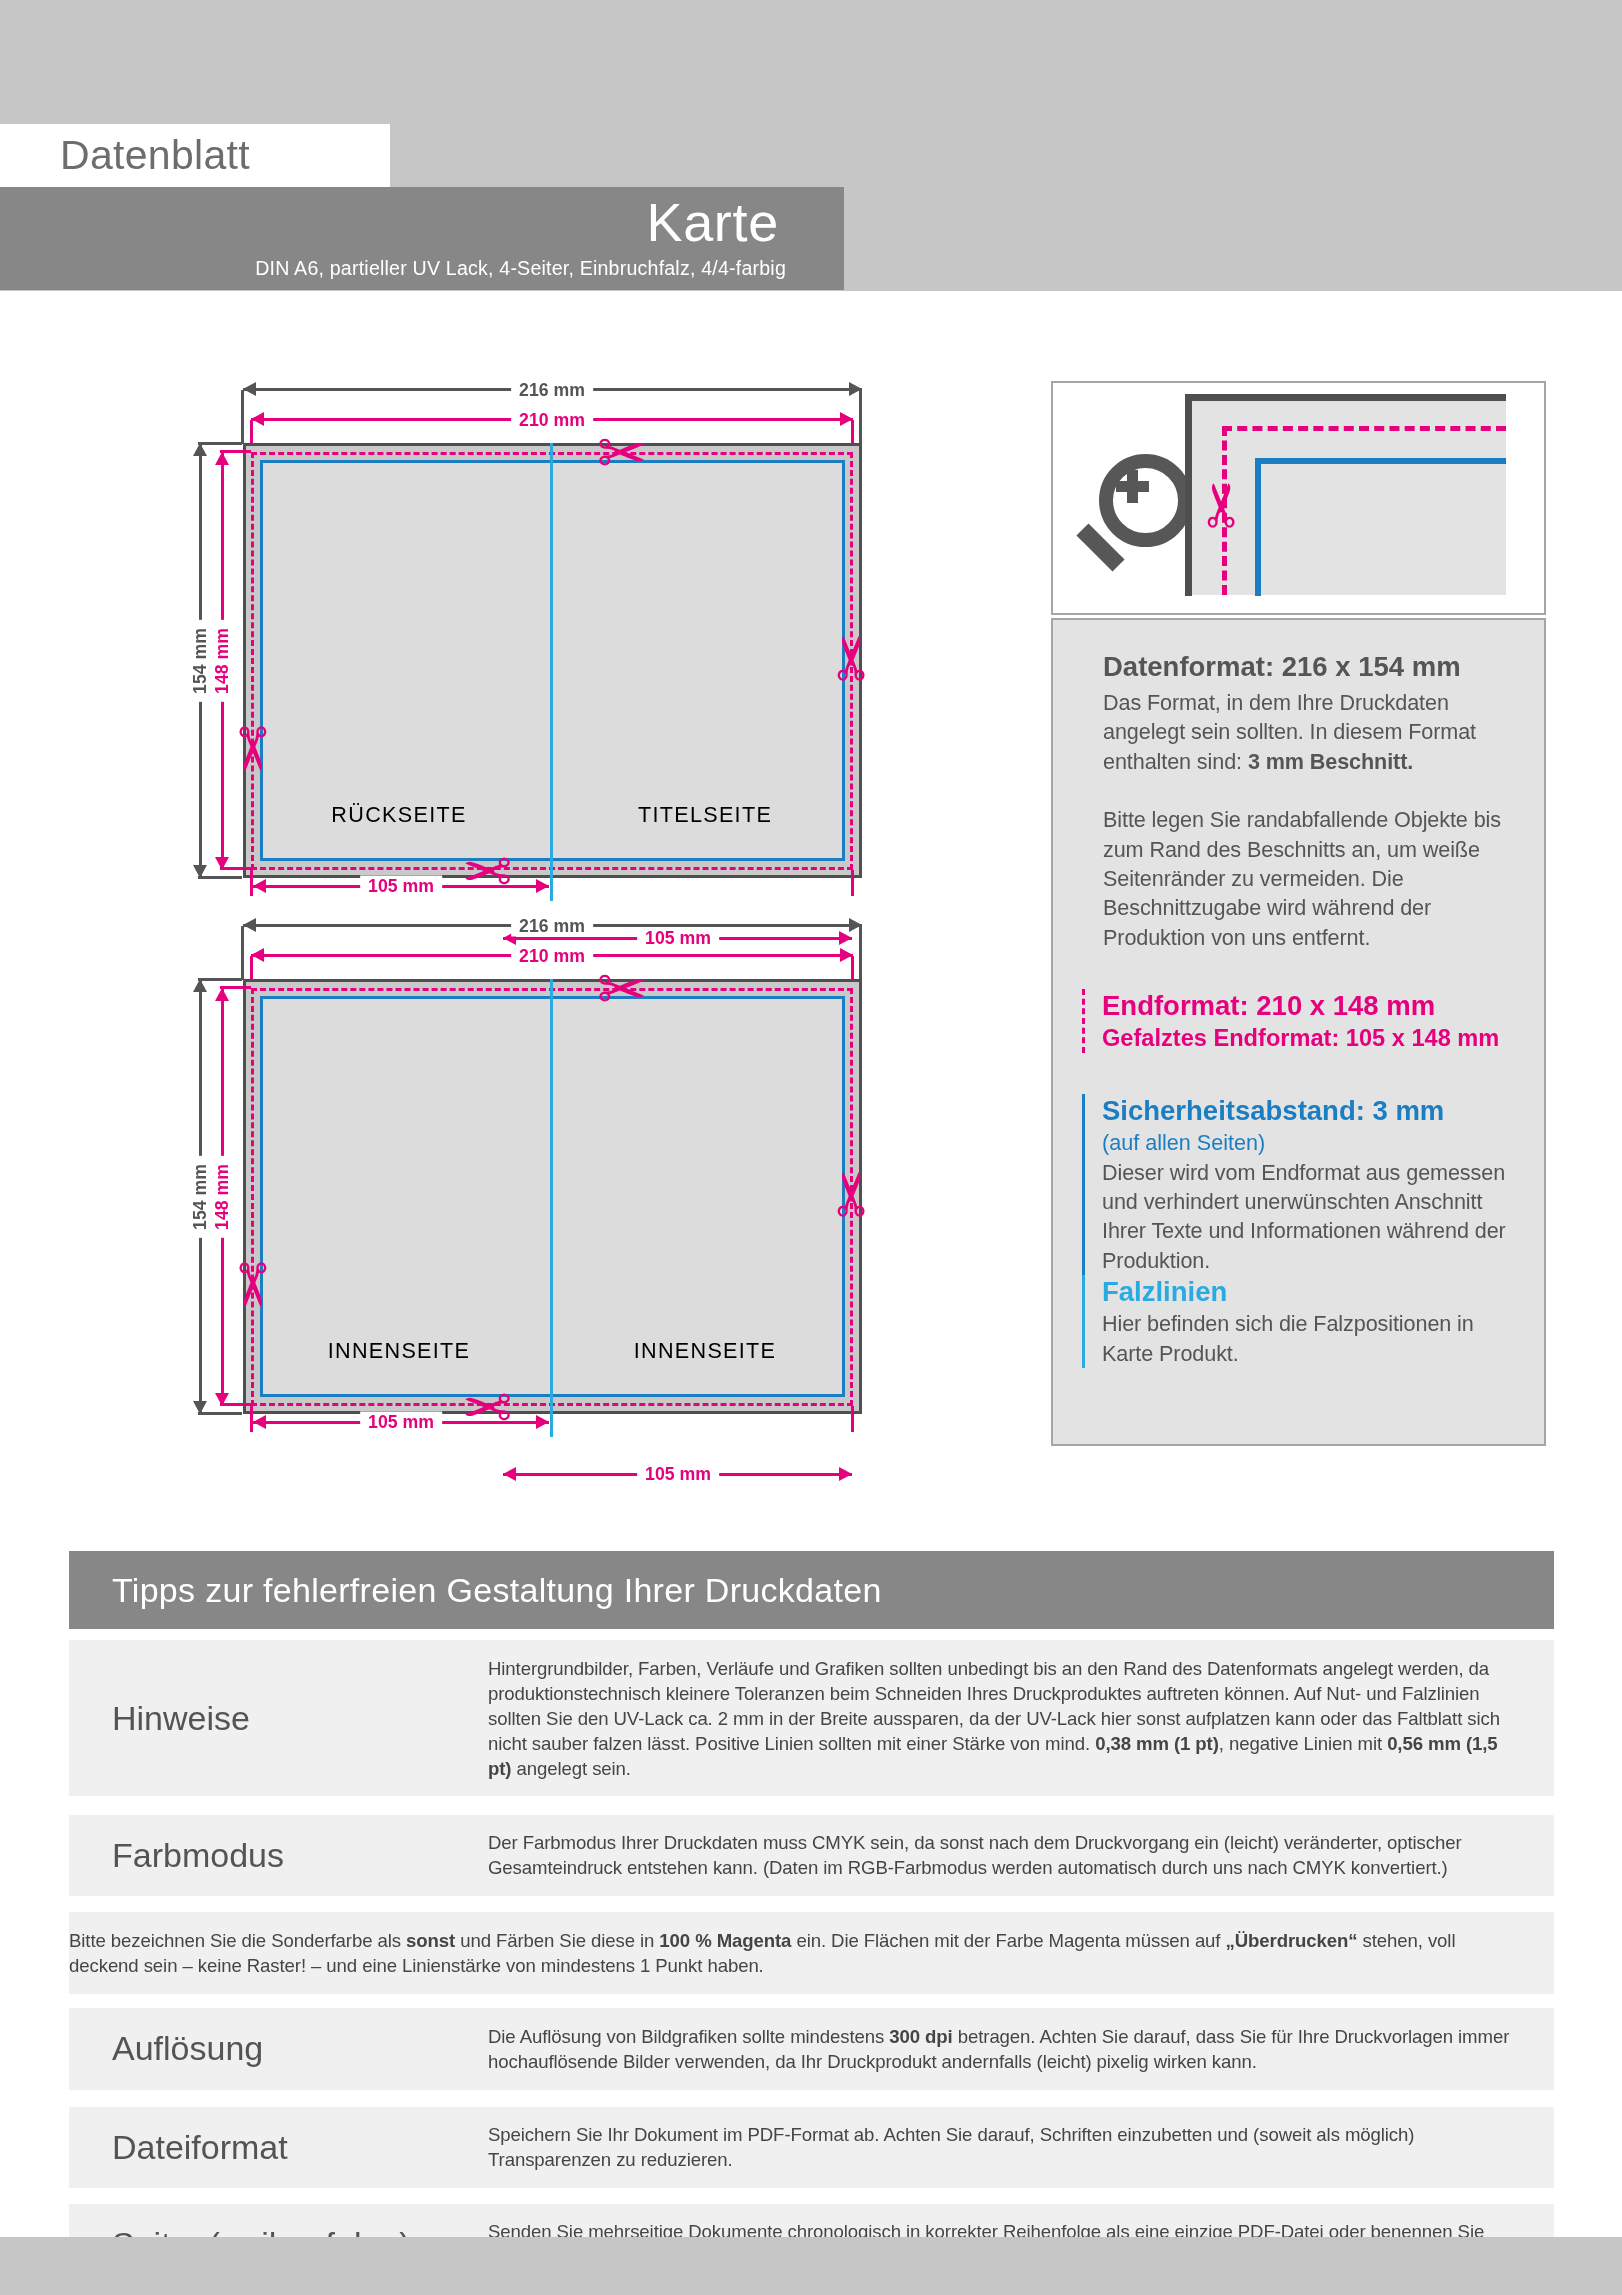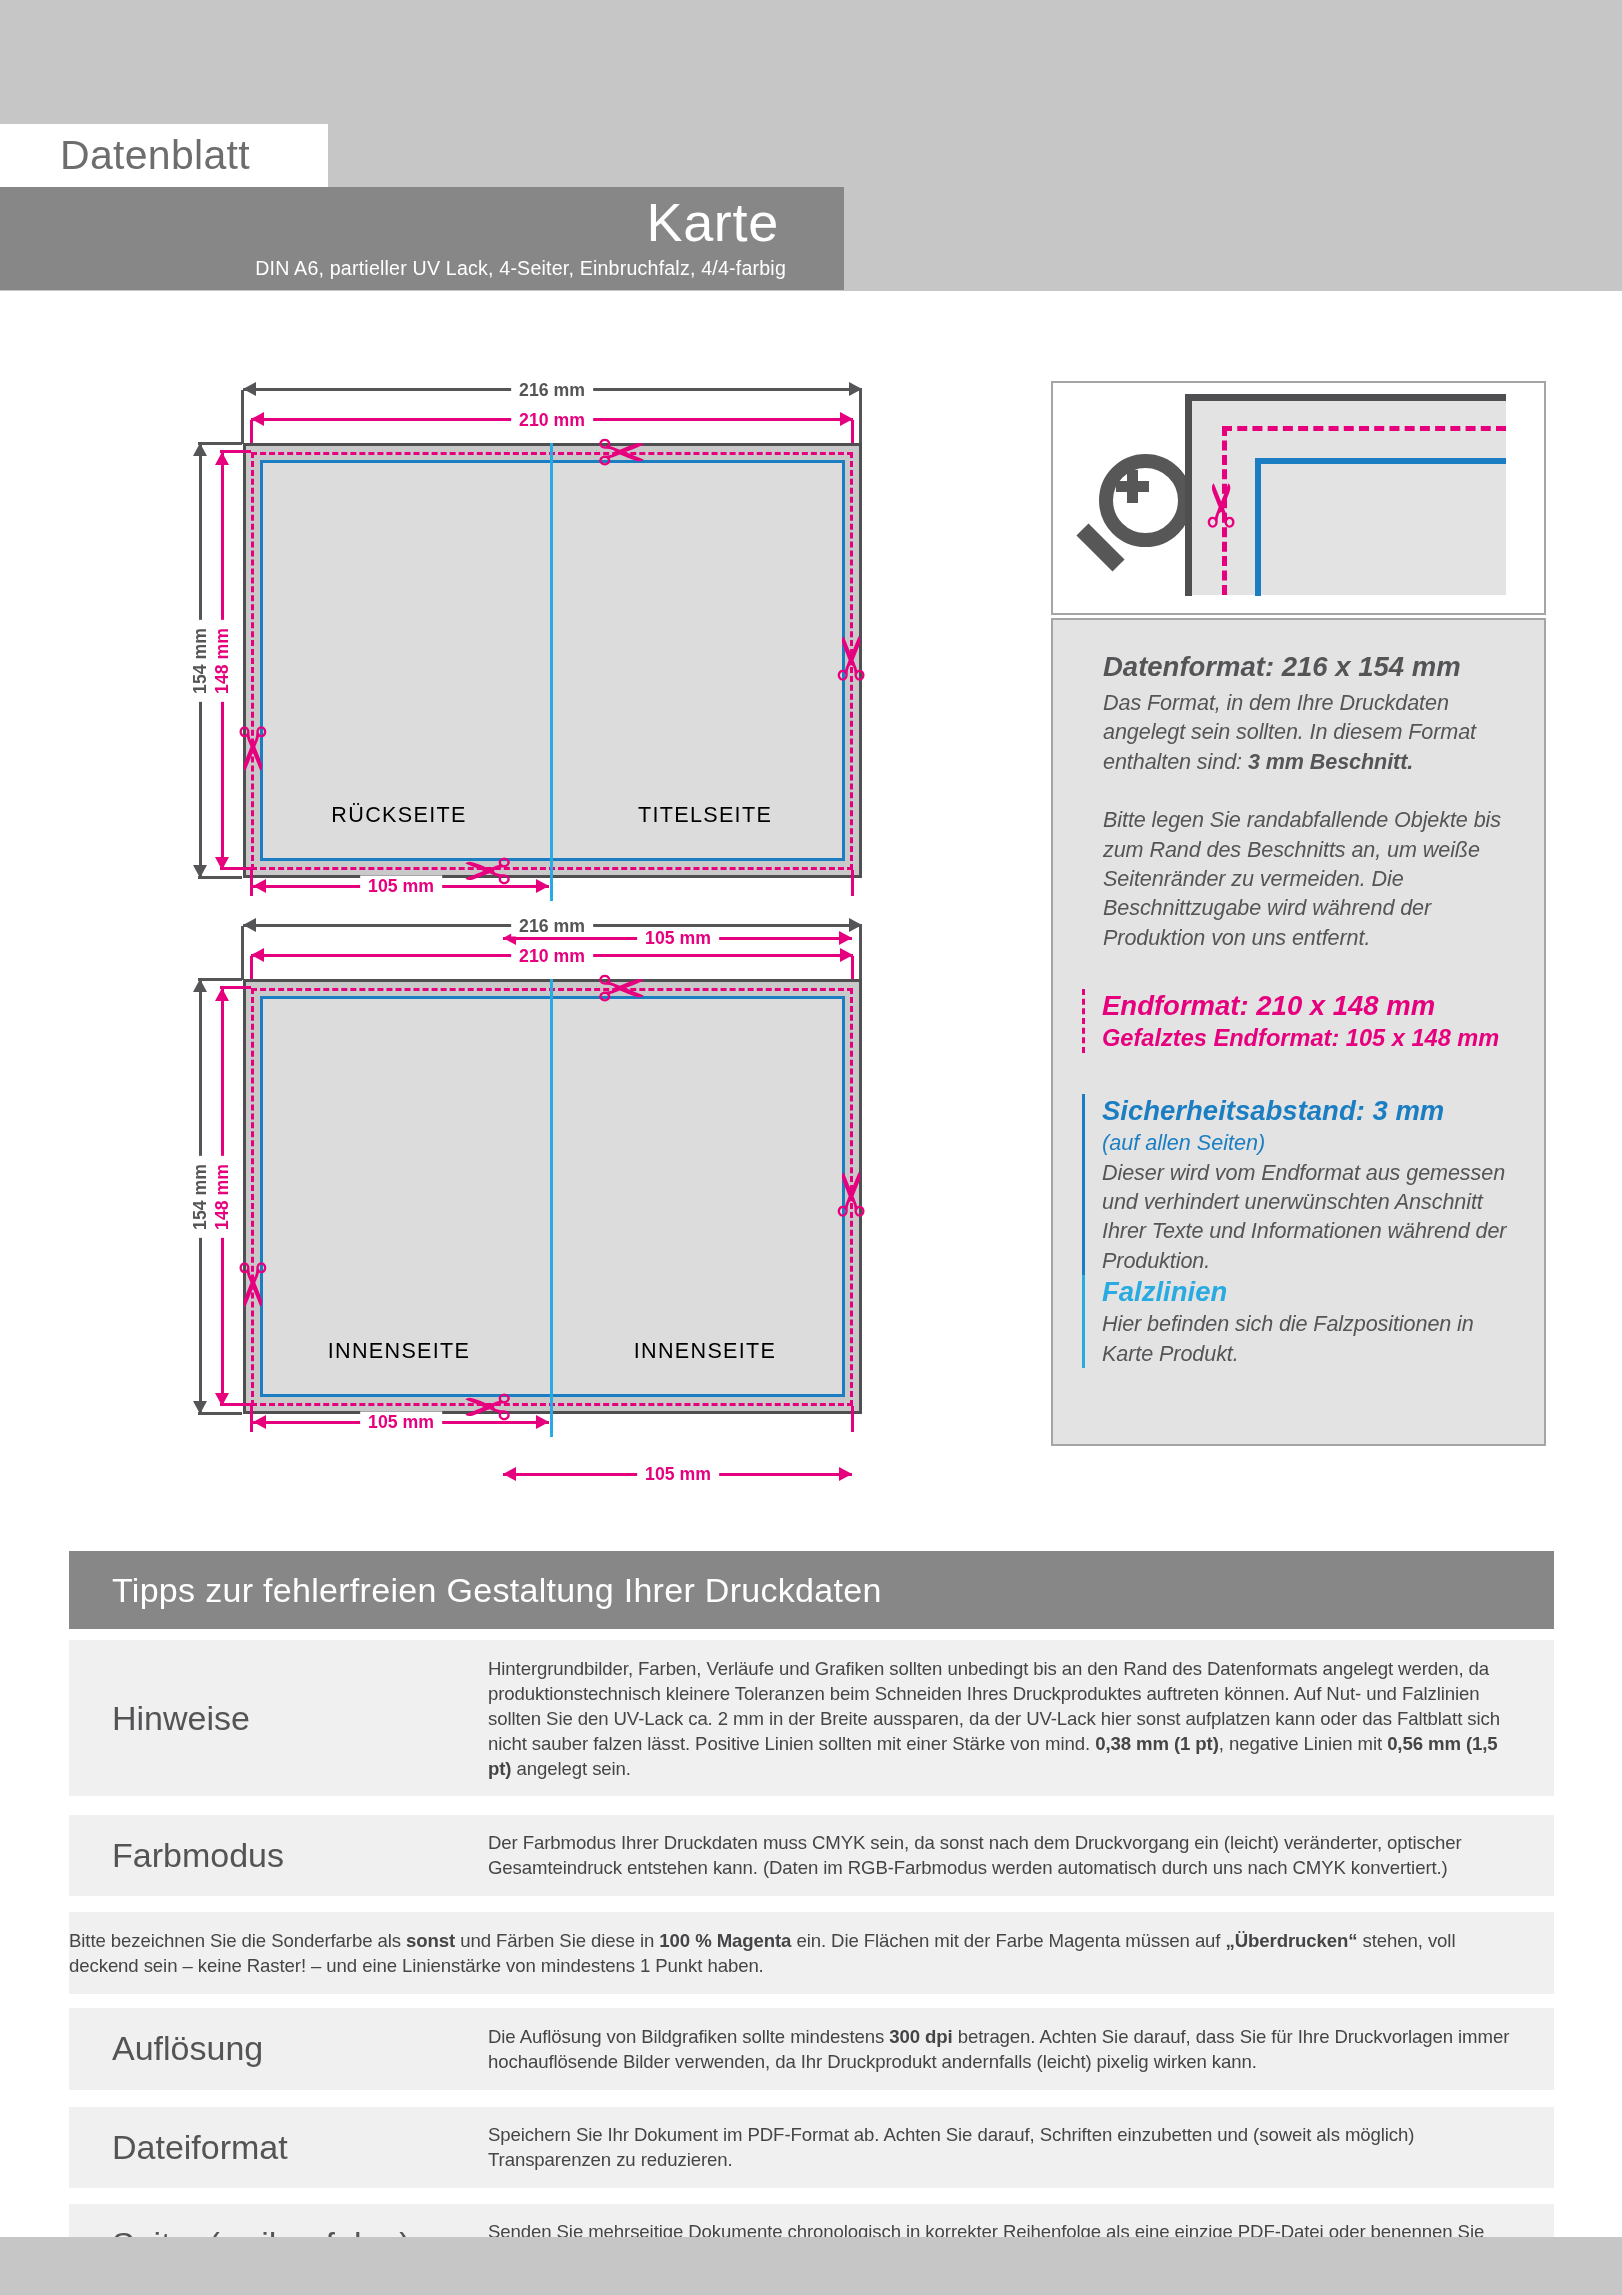--- a/index.html
+++ b/index.html
@@ -5,21 +5,21 @@
   html,body{margin:0;padding:0;}
   body{
     width:1623px;height:2295px;position:relative;background:#ffffff;
     font-family:"Liberation Sans", sans-serif;overflow:hidden;
     -webkit-font-smoothing:antialiased;
   }
   .abs{position:absolute;}
 
   
   .hdr-bg{left:0;top:0;width:1623px;height:291px;background:#c6c6c6;}
-  .hdr-whitebox{left:0;top:124px;width:328px;height:63px;background:#ffffff;
+  .hdr-whitebox{left:0;top:124px;width:390px;height:63px;background:#ffffff;
     display:flex;align-items:center;padding-left:60px;box-sizing:border-box;}
   .hdr-whitebox span{font-size:41px;color:#6d6d6d;letter-spacing:0.3px;}
   .hdr-band{left:0;top:187px;width:844px;height:103px;background:#878787;}
   .hdr-product{position:absolute;right:65px;top:3.9px;color:#ffffff;font-size:54px;letter-spacing:0.7px;}
   .hdr-subtitle{position:absolute;right:58px;bottom:10.5px;color:#ffffff;font-size:19.6px;letter-spacing:0.2px;}
 
   
   .diagram{left:0;width:1623px;height:543px;}
   .diag1{top:383px;} .diag2{top:919px;}
   .dline{position:absolute;}
@@ -46,21 +46,21 @@
   .zb-blue-h{position:absolute;left:202px;top:75px;width:251px;height:5.9px;background:#1b7ec2;}
   .zb-blue-v{position:absolute;left:202px;top:75px;width:5.9px;height:138px;background:#1b7ec2;}
   .zb-scissors{left:139px;top:92px;color:#e6007e;transform:rotate(-90deg);}
 
   
   .info-panel{left:1051px;top:618px;width:495px;height:828px;background:#e3e3e3;border:2.6px solid #a5a5a5;
     box-sizing:border-box;padding:30px 37px 0 50px;}
   .info-panel h3{margin:0;font-size:27.5px;line-height:34px;color:#555558;}
   .info-panel h4{margin:0;font-size:23.6px;line-height:30px;}
   .info-panel p{margin:0;font-size:21.6px;line-height:29.4px;color:#555558;letter-spacing:-0.1px;}
-  .sec{margin-left:0;font-style:italic;}
+  .sec{margin-left:0;}
   .sec.marked{margin-left:-21px;padding-left:17px;}
   .sec-end{border-left:3.9px dashed #e6007e;}
   .sec-end h3,.sec-end h4{color:#e6007e;}
   .sec-safe{border-left:3.9px solid #1b7ec2;}
   .sec-safe h3,.sec-safe .subh{color:#1b7ec2;}
   .sec-fold{border-left:3.9px solid #29abe2;}
   .sec-fold h3{color:#29abe2;}
   .subh{font-size:21.6px;line-height:29.4px;}
 
   

